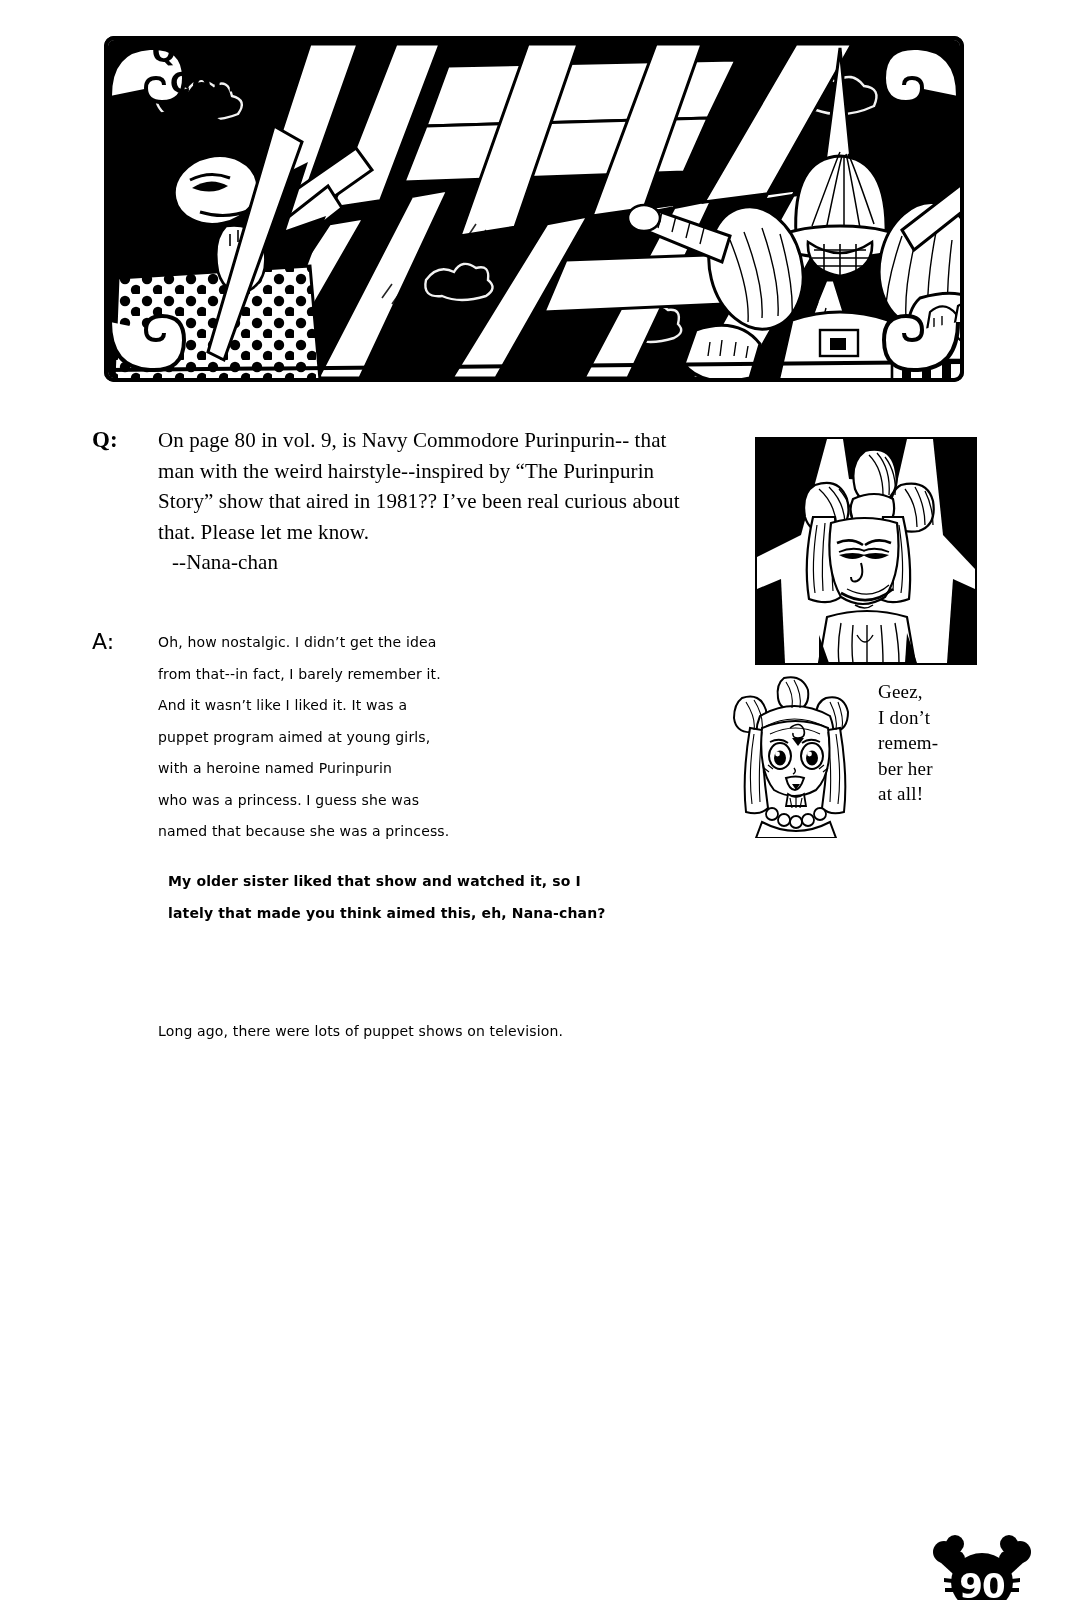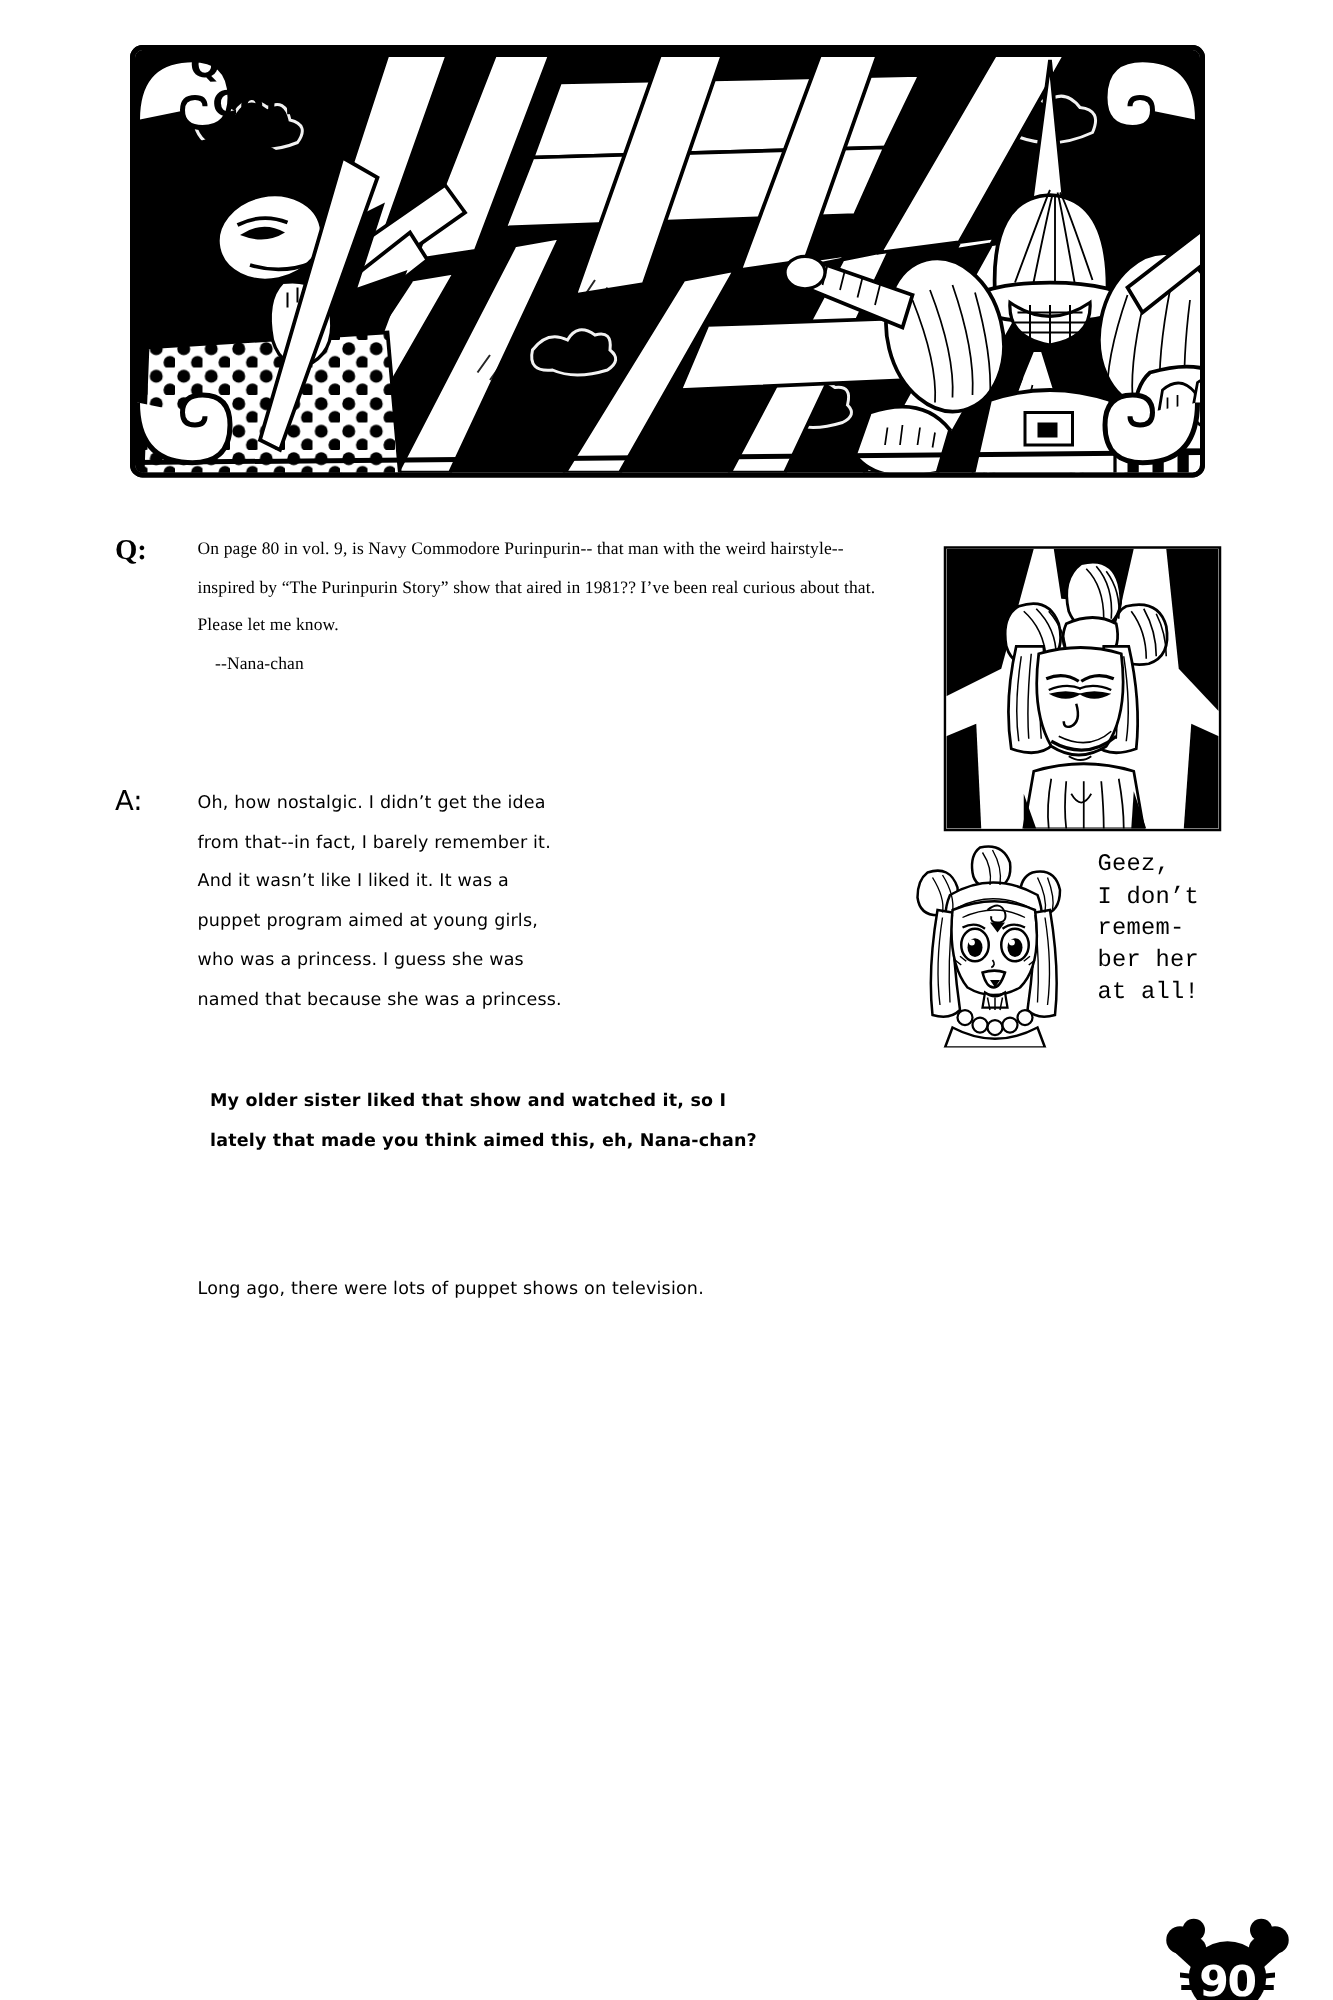--- a/index.html
+++ b/index.html
@@ -82,21 +82,21 @@
     font-size: 22px;
     line-height: 30px;
   }
   .qa-body {
     margin-left: 158px;
     width: 545px;
   }
   
   .q-text {
     font-family: "Liberation Serif", serif;
-    font-size: 14px;
+    font-size: 21px;
     line-height: 30.5px;
     letter-spacing: 0.1px;
   }
   .q-text .indent { padding-left: 14px; display: block; }
 
   
   .a-text {
     font-family: "DejaVu Sans", sans-serif;
     font-size: 14px;
     line-height: 31.5px;
@@ -134,21 +134,21 @@
     height: 166px;
   }
   #chibi-figure svg { display:block; width:100%; height:100%; }
 
   
   #geez-text {
     position: absolute;
     left: 878px;
     top: 679px;
     width: 120px;
-    font-family: Liberation Mono, monospace;
+    font-family: Liberation Serif, serif;
     font-size: 19px;
     line-height: 25.5px;
     letter-spacing: 0.2px;
   }
   #geez-text .ln { display:block; white-space: nowrap; }
 
   
   #page-number {
     position: absolute;
     left: 928px;
@@ -352,20 +352,21 @@
 
 </div>
 
 <div style="position:absolute; left:0; top:627px; width:1066px;">
   <div class="qa-label comic">A:</div>
   <div class="qa-body a-text" style="width:560px;">
     <span class="ln">Oh, how nostalgic. I didn’t get the idea</span>
     <span class="ln">from that--in fact, I barely remember it.</span>
     <span class="ln">And it wasn’t like I liked it. It was a</span>
     <span class="ln">puppet program aimed at young girls,</span>
+    <span class="ln">with a heroine named Purinpurin</span>
     <span class="ln">who was a princess. I guess she was</span>
     <span class="ln">named that because she was a princess.</span>
   </div>
 </div>
 
 <div id="answer-wide" style="top:866px;" class="a-text">
   <span class="ln">My older sister liked that show and watched it, so I</span>
   <span class="ln">lately that made you think aimed this, eh, Nana-chan?</span>
 </div>
 

